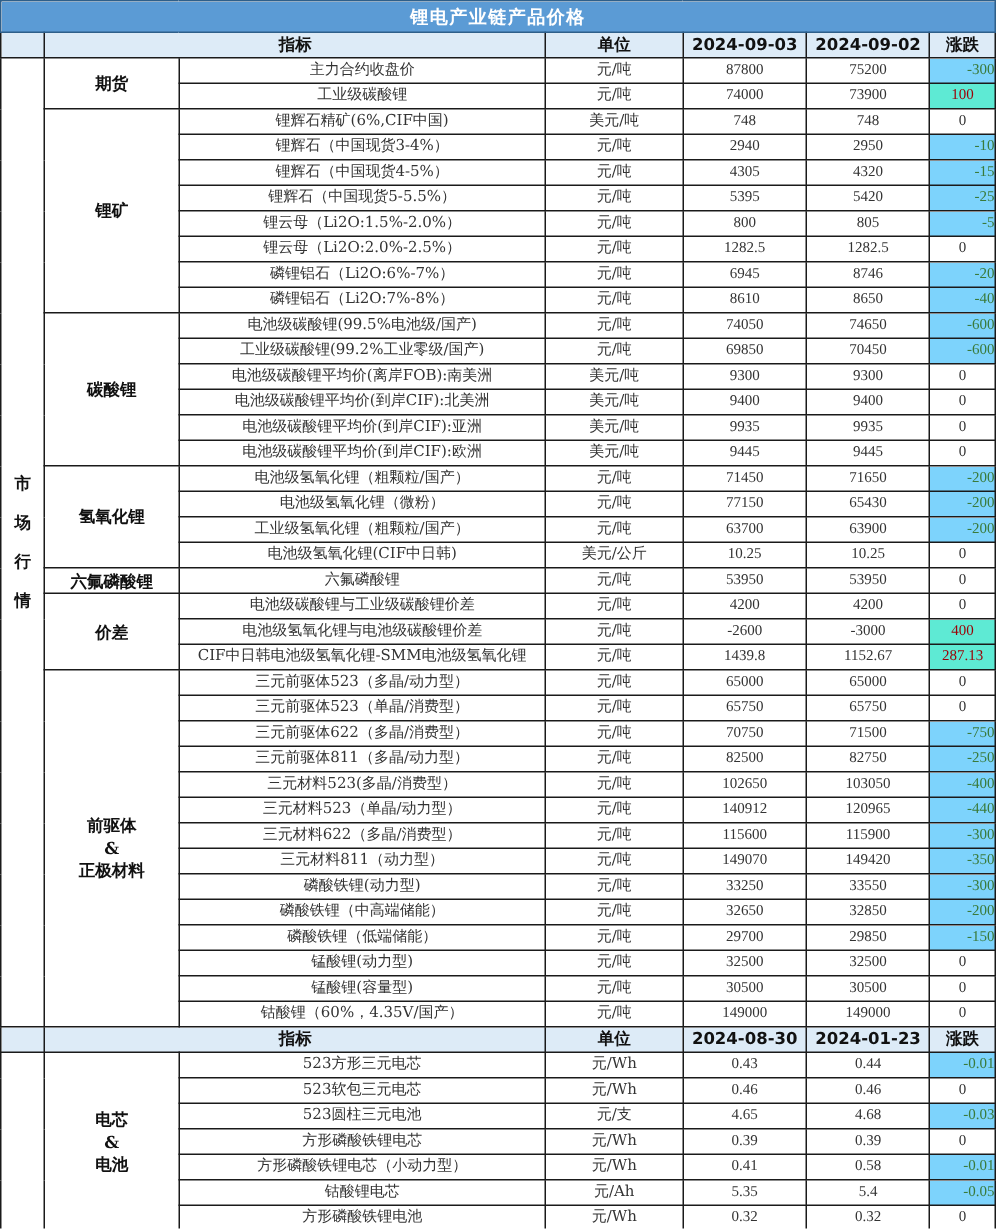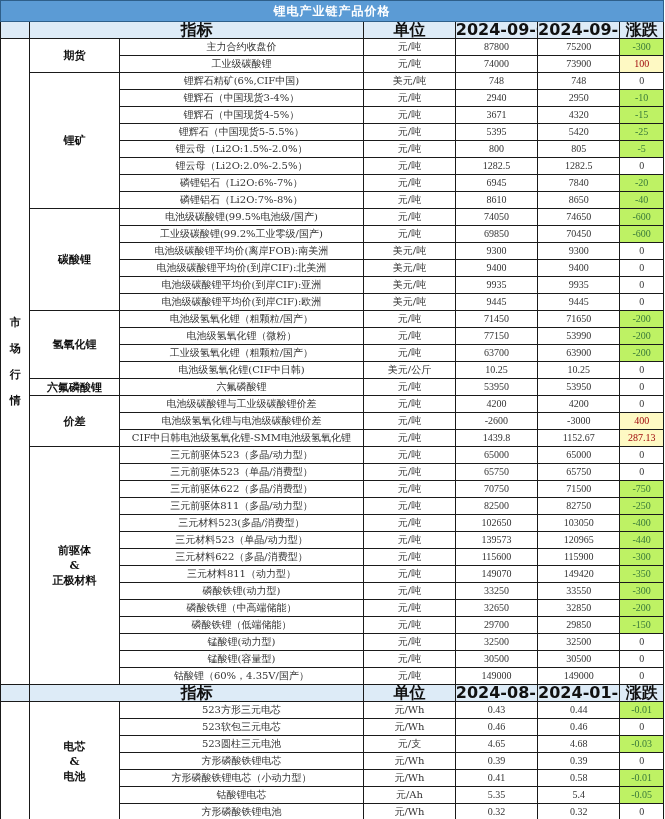--- a/index.html
+++ b/index.html
@@ -1,28 +1,28 @@
 <!DOCTYPE html>
 <html><head>
 <meta charset="utf-8">
 <style>
   html, body { margin:0; padding:0; background:#ffffff; }
   body { width:665px; height:819px; overflow:hidden; font-family:"DejaVu Serif","Liberation Serif",serif; }
   #wrap { position:relative; width:665px; height:819px; }
   table { border-collapse:collapse; table-layout:fixed; width:664px; position:absolute; left:0; top:0; }
   td, th { border:1px solid #1a1a1a; padding:0; height:16px; font-size:10px; text-align:center; vertical-align:middle; white-space:nowrap; overflow:hidden; color:#333; line-height:16px; }
   .title-row td { background:#5b9bd5; color:#ffffff; font-weight:bold; font-size:12px; height:20px; line-height:20px; border:1px solid #2e5f8a; letter-spacing:1px; }
-  .head-row td { background:#ddebf7; color:#111; font-weight:bold; font-size:16px; font-family:"DejaVu Sans","Liberation Sans",sans-serif; }
+  .head-row td { background:#ddebf7; color:#111; font-weight:bold; font-size:11px; font-family:"DejaVu Sans","Liberation Sans",sans-serif; }
   .cat { font-weight:bold; color:#111; font-size:11px; white-space:normal; line-height:15px;text-align:center; }
   .side { color:#111; font-weight:bold; font-size:11px; white-space:normal; line-height:26px; vertical-align:middle; }
   .item { font-size:10px; color:#333; }
   .num { font-size:10px; color:#333; font-family:"Liberation Serif","DejaVu Serif",serif; }
   .chg { font-size:10px; font-family:"Liberation Serif","DejaVu Serif",serif; }
-  .down { background:#bef264; color:#3a7a3a; }
-  .up { background:#fef9c3; color:#9c0006; }
+  .down { background:#7dd3fc; color:#3a7a3a;text-align:right; }
+  .up { background:#5eead4; color:#9c0006; }
   .flat { background:#ffffff; color:#333; }
   .leftcol { background:#ffffff; }
   .blank-head { background:#ddebf7; }
 </style>
 </head>
 <body>
 
 <div id="wrap">
 <table>
   <colgroup>
@@ -78,21 +78,21 @@
         <tr>
           <td class="item">锂辉石（中国现货3-4%）</td>
           <td class="item">元/吨</td>
           <td class="num">2940</td>
           <td class="num">2950</td>
           <td class="chg down">-10</td>
         </tr>
         <tr>
           <td class="item">锂辉石（中国现货4-5%）</td>
           <td class="item">元/吨</td>
-          <td class="num">3671</td>
+          <td class="num">4305</td>
           <td class="num">4320</td>
           <td class="chg down">-15</td>
         </tr>
         <tr>
           <td class="item">锂辉石（中国现货5-5.5%）</td>
           <td class="item">元/吨</td>
           <td class="num">5395</td>
           <td class="num">5420</td>
           <td class="chg down">-25</td>
         </tr>
@@ -107,21 +107,21 @@
           <td class="item">锂云母（Li2O:2.0%-2.5%）</td>
           <td class="item">元/吨</td>
           <td class="num">1282.5</td>
           <td class="num">1282.5</td>
           <td class="chg flat">0</td>
         </tr>
         <tr>
           <td class="item">磷锂铝石（Li2O:6%-7%）</td>
           <td class="item">元/吨</td>
           <td class="num">6945</td>
-          <td class="num">7840</td>
+          <td class="num">8746</td>
           <td class="chg down">-20</td>
         </tr>
         <tr>
           <td class="item">磷锂铝石（Li2O:7%-8%）</td>
           <td class="item">元/吨</td>
           <td class="num">8610</td>
           <td class="num">8650</td>
           <td class="chg down">-40</td>
         </tr>
         <tr>
@@ -172,21 +172,21 @@
           <td class="item">电池级氢氧化锂（粗颗粒/国产）</td>
           <td class="item">元/吨</td>
           <td class="num">71450</td>
           <td class="num">71650</td>
           <td class="chg down">-200</td>
         </tr>
         <tr>
           <td class="item">电池级氢氧化锂（微粉）</td>
           <td class="item">元/吨</td>
           <td class="num">77150</td>
-          <td class="num">53990</td>
+          <td class="num">65430</td>
           <td class="chg down">-200</td>
         </tr>
         <tr>
           <td class="item">工业级氢氧化锂（粗颗粒/国产）</td>
           <td class="item">元/吨</td>
           <td class="num">63700</td>
           <td class="num">63900</td>
           <td class="chg down">-200</td>
         </tr>
         <tr>
@@ -262,21 +262,21 @@
         <tr>
           <td class="item">三元材料523(多晶/消费型）</td>
           <td class="item">元/吨</td>
           <td class="num">102650</td>
           <td class="num">103050</td>
           <td class="chg down">-400</td>
         </tr>
         <tr>
           <td class="item">三元材料523（单晶/动力型）</td>
           <td class="item">元/吨</td>
-          <td class="num">139573</td>
+          <td class="num">140912</td>
           <td class="num">120965</td>
           <td class="chg down">-440</td>
         </tr>
         <tr>
           <td class="item">三元材料622（多晶/消费型）</td>
           <td class="item">元/吨</td>
           <td class="num">115600</td>
           <td class="num">115900</td>
           <td class="chg down">-300</td>
         </tr>

